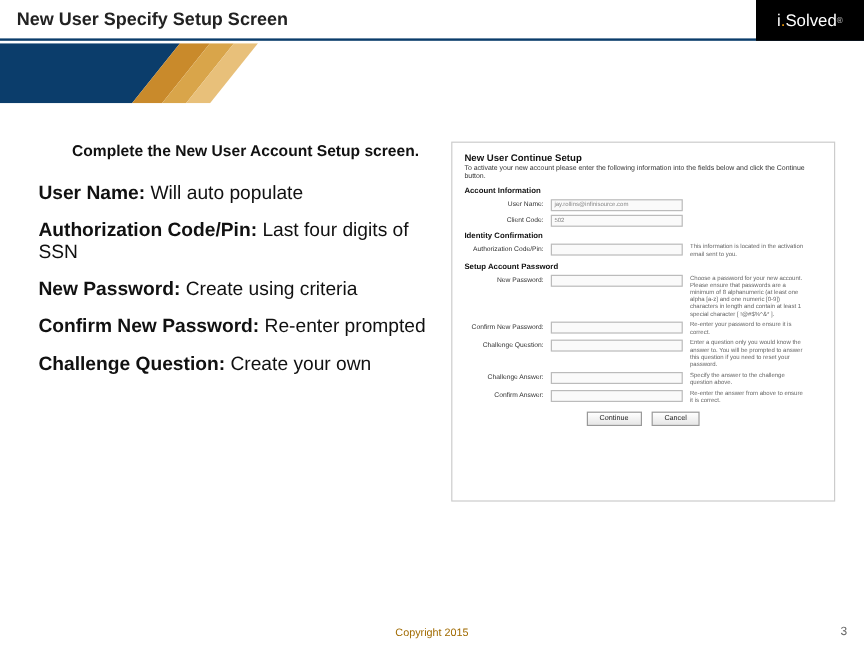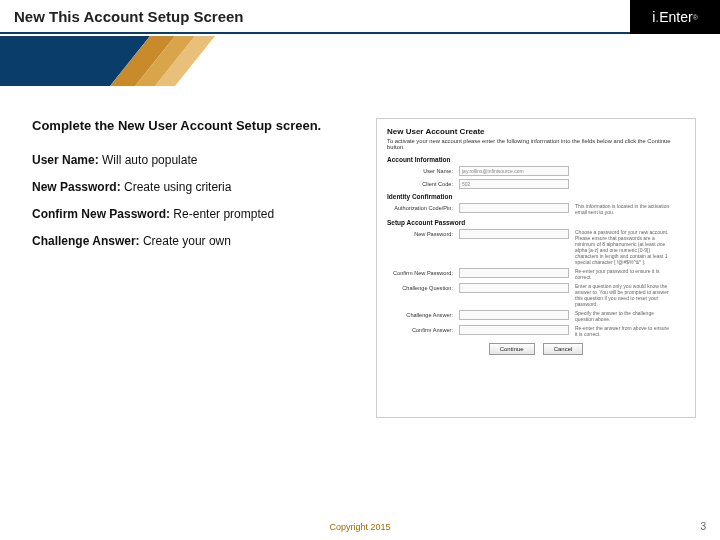--- a/index.html
+++ b/index.html
@@ -53,24 +53,25 @@
     left: 32px;
     width: 335px;
     font-size: 12px;
     color: #111;
   }
   .intro {
     font-weight: bold;
     font-size: 13px;
     margin-bottom: 18px;
     line-height: 1.3;
+    margin-left: 28px;
   }
   .line-item {
     margin-bottom: 13px;
-    font-size: 12px;
+    font-size: 16px;
   }
   .line-item .k { font-weight: bold; }
   .form-preview {
     position: absolute;
     top: 118px;
     left: 376px;
     width: 320px;
     height: 300px;
     border: 1px solid #ccc;
     background: #fff;
@@ -155,46 +156,47 @@
     bottom: 8px;
     right: 14px;
     font-size: 10px;
     color: #666;
   }
 </style>
 </head>
 <body>
 
 <div class="header">
-  <div class="header-title">New This Account Setup Screen</div>
+  <div class="header-title">New User Specify Setup Screen</div>
   <div class="logo">
     <span>i</span>
       <span class="dot">.</span>
-      <span class="solved">Enter</span>
+      <span class="solved">Solved</span>
       <span class="reg">®</span>
   </div>
 </div>
 
 <svg class="diag-band" viewBox="0 0 240 50" preserveAspectRatio="none">
   <polygon points="0,0 150,0 110,50 0,50" fill="#0b3d6b"></polygon>
   <polygon points="150,0 175,0 135,50 110,50" fill="#c98a2b"></polygon>
   <polygon points="175,0 195,0 155,50 135,50" fill="#d9a54a"></polygon>
   <polygon points="195,0 215,0 175,50 155,50" fill="#e8c07a"></polygon>
 </svg>
 
 <div class="content">
   <div class="intro">Complete the New User Account Setup screen.</div>
   <div class="line-item"><span class="k">User Name:</span><span> Will auto populate</span></div>
+  <div class="line-item"><span class="k">Authorization Code/Pin:</span><span>  Last four digits of SSN</span></div>
   <div class="line-item"><span class="k">New Password:</span><span>  Create using criteria</span></div>
   <div class="line-item"><span class="k">Confirm New Password:</span><span> Re-enter prompted</span></div>
-  <div class="line-item"><span class="k">Challenge Answer:</span><span>  Create your own</span></div>
+  <div class="line-item"><span class="k">Challenge Question:</span><span>  Create your own</span></div>
 </div>
 
 <div class="form-preview">
-  <div class="fp-title">New User Account Create</div>
+  <div class="fp-title">New User Continue Setup</div>
   <div class="fp-sub">To activate your new account please enter the following information into the fields below and click the Continue button.</div>
 
   <div class="fp-sec">Account Information</div>
   <div class="fp-row">
     <div class="fp-label">User Name:</div>
     <div class="fp-input">jay.rollins@infinisource.com</div>
   </div>
   <div class="fp-row">
     <div class="fp-label">Client Code:</div>
     <div class="fp-input">502</div>

